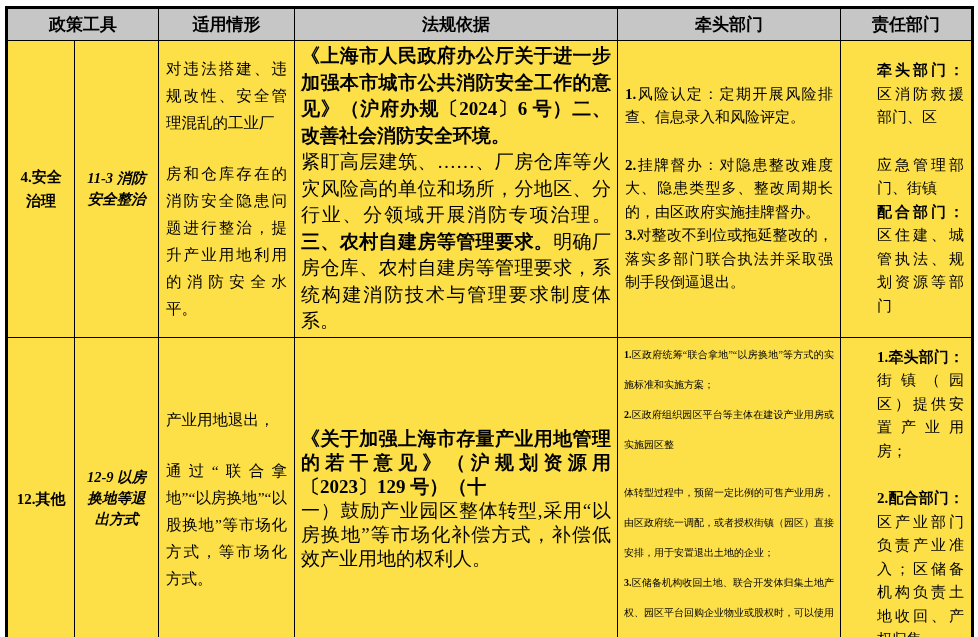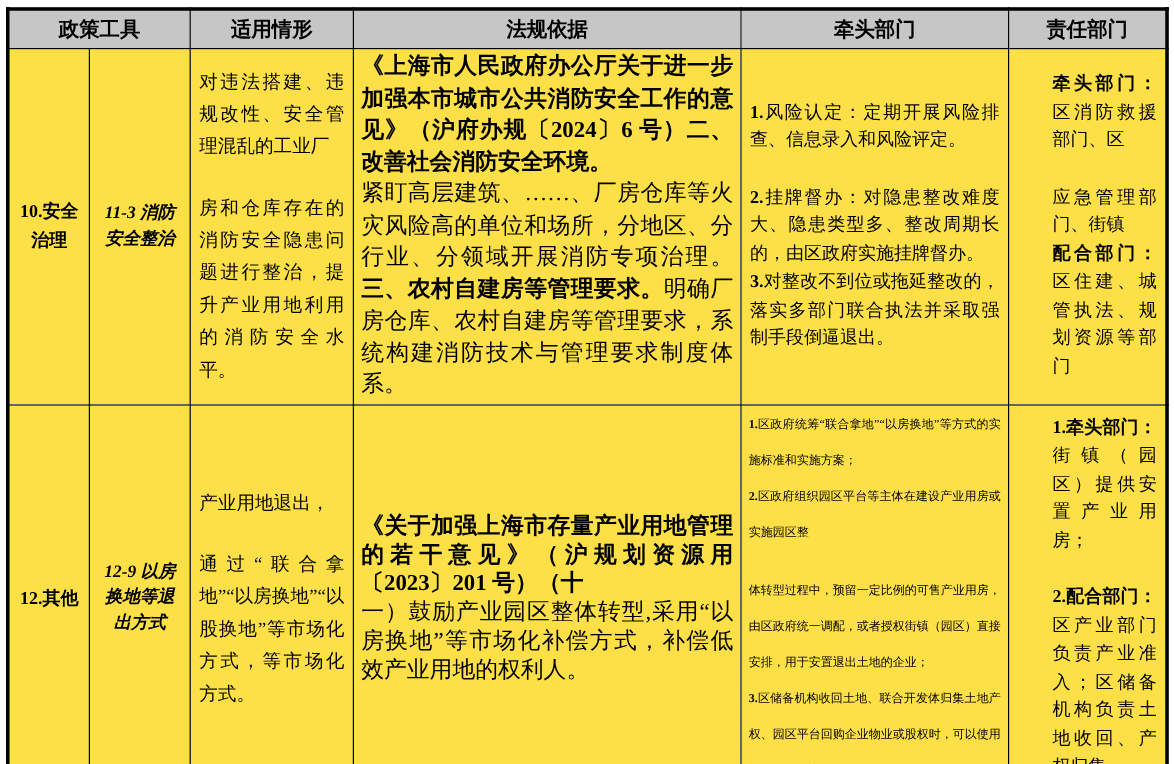--- a/index.html
+++ b/index.html
@@ -62,21 +62,21 @@
       <tr>
         <th colspan="2">政策工具</th>
         <th>适用情形</th>
         <th>法规依据</th>
         <th>牵头部门</th>
         <th>责任部门</th>
       </tr>
     </thead>
     <tbody>
       <tr class="r1">
-        <td class="center-cell cat">10.安全治理</td>
+        <td class="center-cell cat">4.安全治理</td>
         <td class="center-cell item">11-3 消防安全整治</td>
         <td class="situation">
             <p class="para"><span>对违法搭建、违规改性、安全管理混乱的工业厂</span></p>
             <p class="para gap"><span>房和仓库存在的消防安全隐患问题进行整治，提升产业用地利用的消防安全水平。</span></p>
           </td>
         <td class="legal">
             <p class="para"><b>《上海市人民政府办公厅关于进一步加强本市城市公共消防安全工作的意见》（沪府办规〔2024〕6 号）二、改善社会消防安全环境。</b></p>
             <p class="para"><span>紧盯高层建筑、……、厂房仓库等火灾风险高的单位和场所，分地区、分行业、分领域开展消防专项治理。</span><b>三、农村自建房等管理要求。</b><span>明确厂房仓库、农村自建房等管理要求，系统构建消防技术与管理要求制度体系。</span></p>
           </td>
         <td class="op">
@@ -91,21 +91,21 @@
           </td>
       </tr>
       <tr class="r2">
         <td class="center-cell cat">12.其他</td>
         <td class="center-cell item">12-9 以房换地等退出方式</td>
         <td class="situation">
             <p class="para"><span>产业用地退出，</span></p>
             <p class="para gap"><span>通过“联合拿地”“以房换地”“以股换地”等市场化方式，等市场化方式。</span></p>
           </td>
         <td class="legal">
-            <p class="para"><b>《关于加强上海市存量产业用地管理的若干意见》（沪规划资源用〔2023〕201 号）（十</b></p>
+            <p class="para"><b>《关于加强上海市存量产业用地管理的若干意见》（沪规划资源用〔2023〕129 号）（十</b></p>
             <p class="para"><span>一）鼓励产业园区整体转型,采用“以房换地”等市场化补偿方式，补偿低效产业用地的权利人。</span></p>
           </td>
         <td class="op">
             <p class="para"><b>1.</b><span>区政府统筹“联合拿地”“以房换地”等方式的实施标准和实施方案；</span></p>
             <p class="para"><b>2.</b><span>区政府组织园区平台等主体在建设产业用房或实施园区整</span></p>
             <p class="para gap"><span>体转型过程中，预留一定比例的可售产业用房，由区政府统一调配，或者授权街镇（园区）直接安排，用于安置退出土地的企业；</span></p>
             <p class="para"><b>3.</b><span>区储备机构收回土地、联合开发体归集土地产权、园区平台回购企业物业或股权时，可以使用安置产业用房。</span></p>
           </td>
         <td class="dept">
             <p class="para"><b>1.牵头部门：</b><span>街镇（园区）提供安置产业用房；</span></p>

